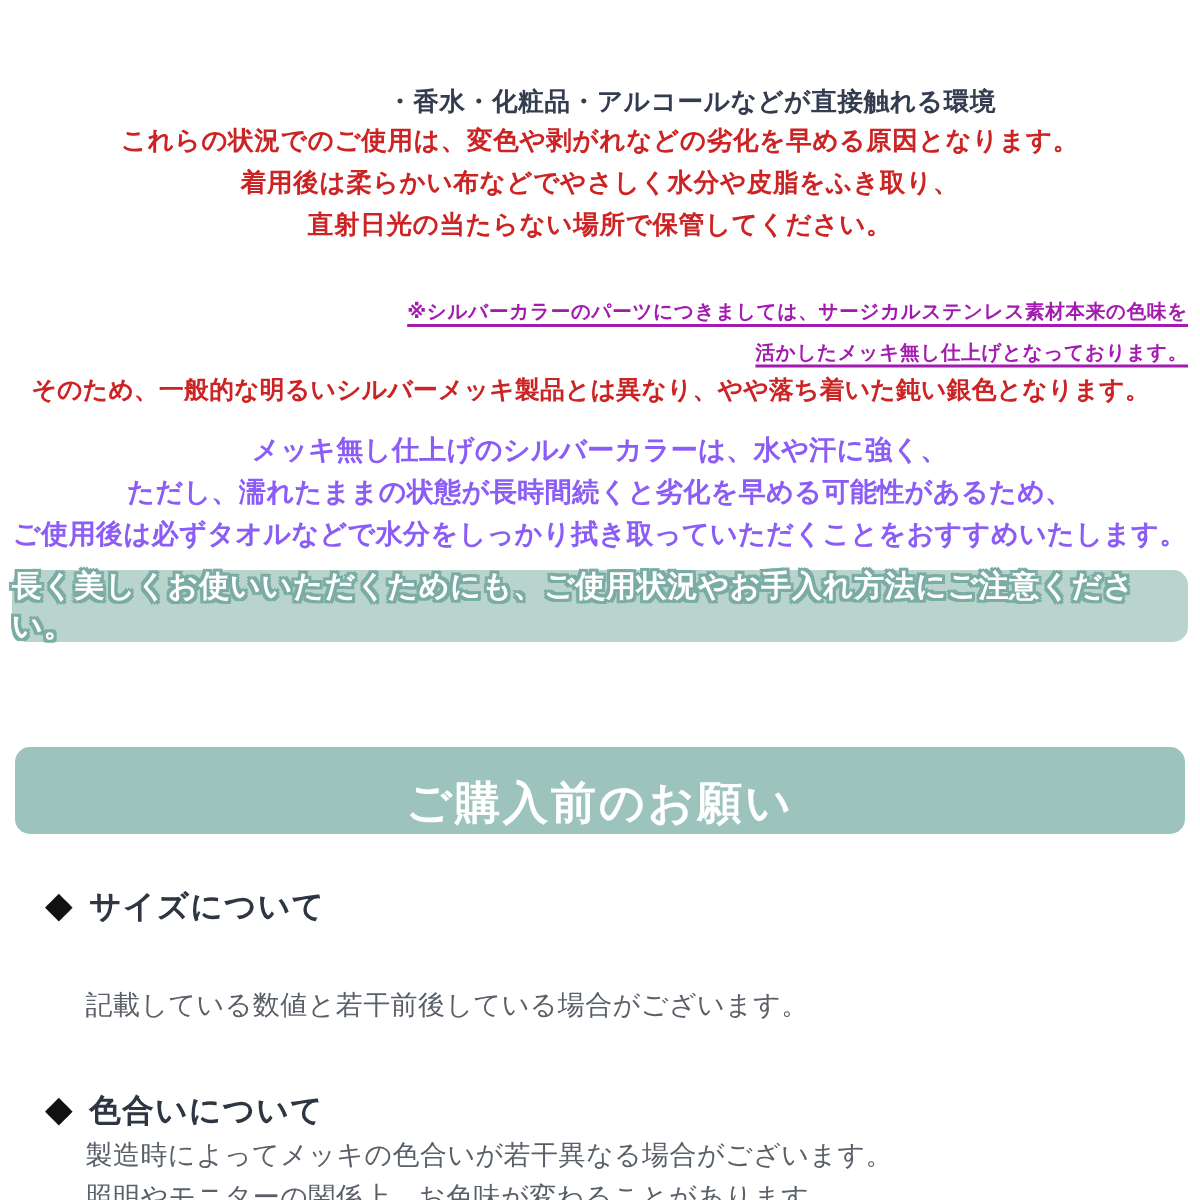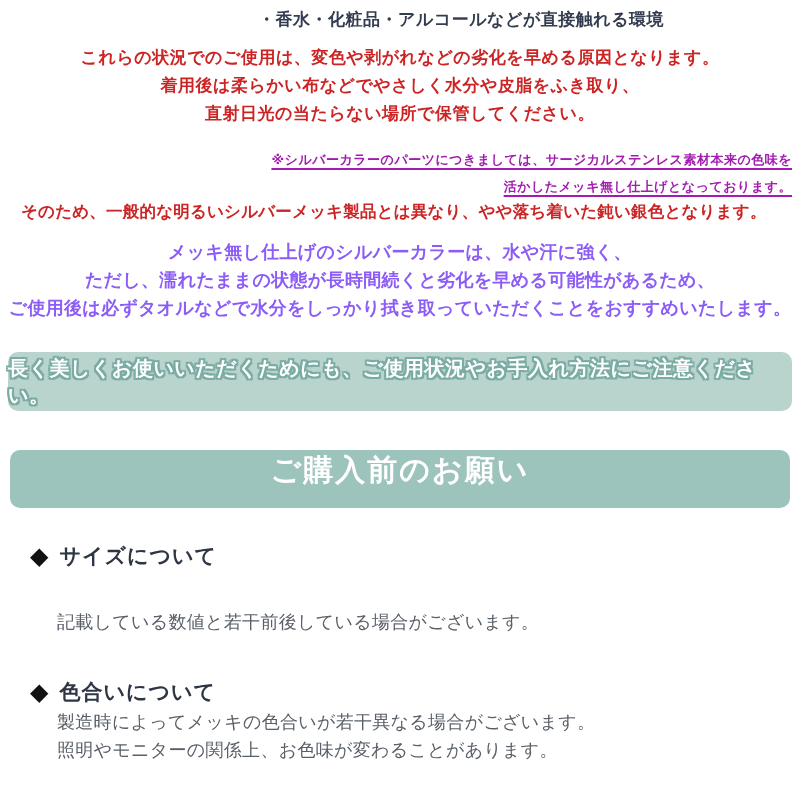--- a/index.html
+++ b/index.html
@@ -6,33 +6,33 @@
   .page {
     position: relative;
     width: 800px;
     height: 800px;
     background: #ffffff;
     overflow: hidden;
     font-family: "Liberation Sans", "DejaVu Sans", sans-serif;
     font-weight: bold;
     color: #333d4f;
   }
-  .abs { position: absolute; }
+  .abs { position: absolute; margin-top: 48px; }
 
   
   .env-line {
     top: 8px; left: 258px;
     font-size: 17px;
     letter-spacing: 0.5px;
     color: #333d4f;
   }
 
   
   .caution-block {
-    top: 44px; left: 0; width: 800px;
+    top: 32px; left: 0; width: 800px;
     text-align: center;
     color: #cc2424;
     font-size: 17px;
     line-height: 28px;
     letter-spacing: 0.5px;
   }
 
   
   .silver-heading {
     top: 146px; left: 8px; width: 784px;
@@ -61,40 +61,40 @@
     top: 238px; left: 0; width: 800px;
     text-align: center;
     font-size: 18px;
     line-height: 28px;
     color: #8b5cf6;
     letter-spacing: 0.3px;
   }
 
   
   .care-banner {
-    top: 352px; left: 8px; width: 784px; height: 59px;
+    top: 332px; left: 8px; width: 784px; height: 48px;
     background: #b9d4cc;
     border-radius: 10px;
     display: flex; align-items: center; justify-content: center;
     font-size: 20px;
     color: #ffffff;
     letter-spacing: 0.5px;
     text-shadow:
       -2px -2px 0 #7aaca4, 2px -2px 0 #7aaca4,
       -2px  2px 0 #7aaca4, 2px  2px 0 #7aaca4,
       -2px  0   0 #7aaca4, 2px  0   0 #7aaca4,
        0   -2px 0 #7aaca4, 0    2px 0 #7aaca4;
   }
 
   
   .header-box {
     top: 450px; left: 10px; width: 780px; height: 58px;
     background: #9dc3bd;
     border-radius: 10px;
-    display: flex; align-items: flex-start; justify-content: center;
+    display: flex; align-items: flex-end; justify-content: center;
     font-size: 30px;
     color: #ffffff;
     letter-spacing: 2px;
   }
 
   
   .section-title {
     left: 30px;
     font-size: 21px;
     color: #2e3644;

